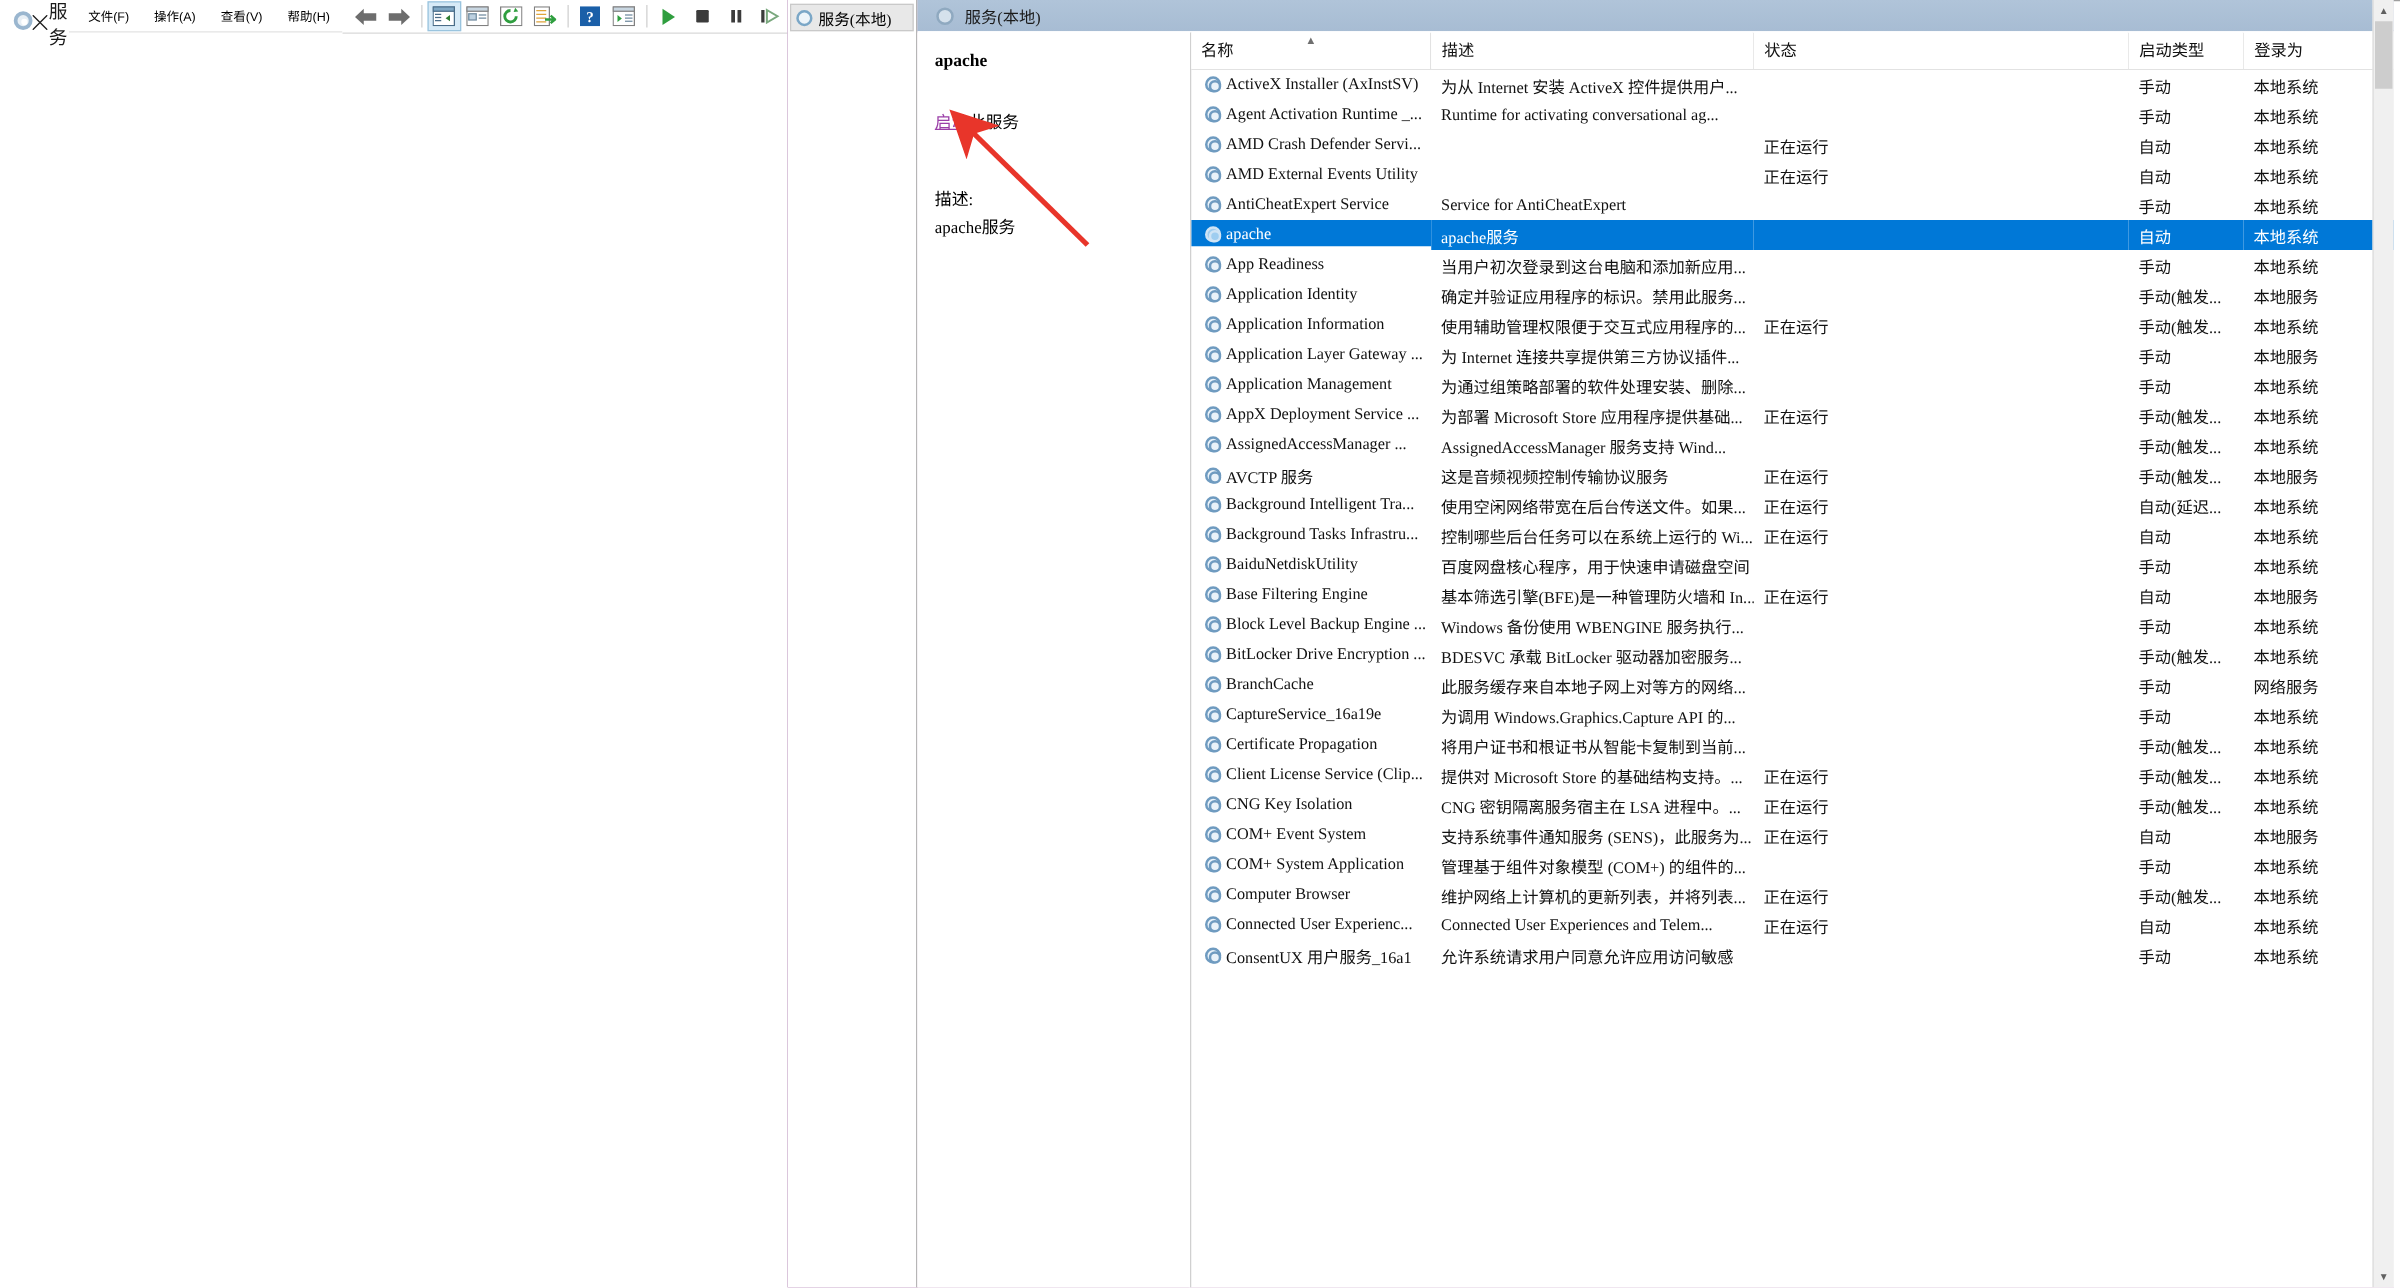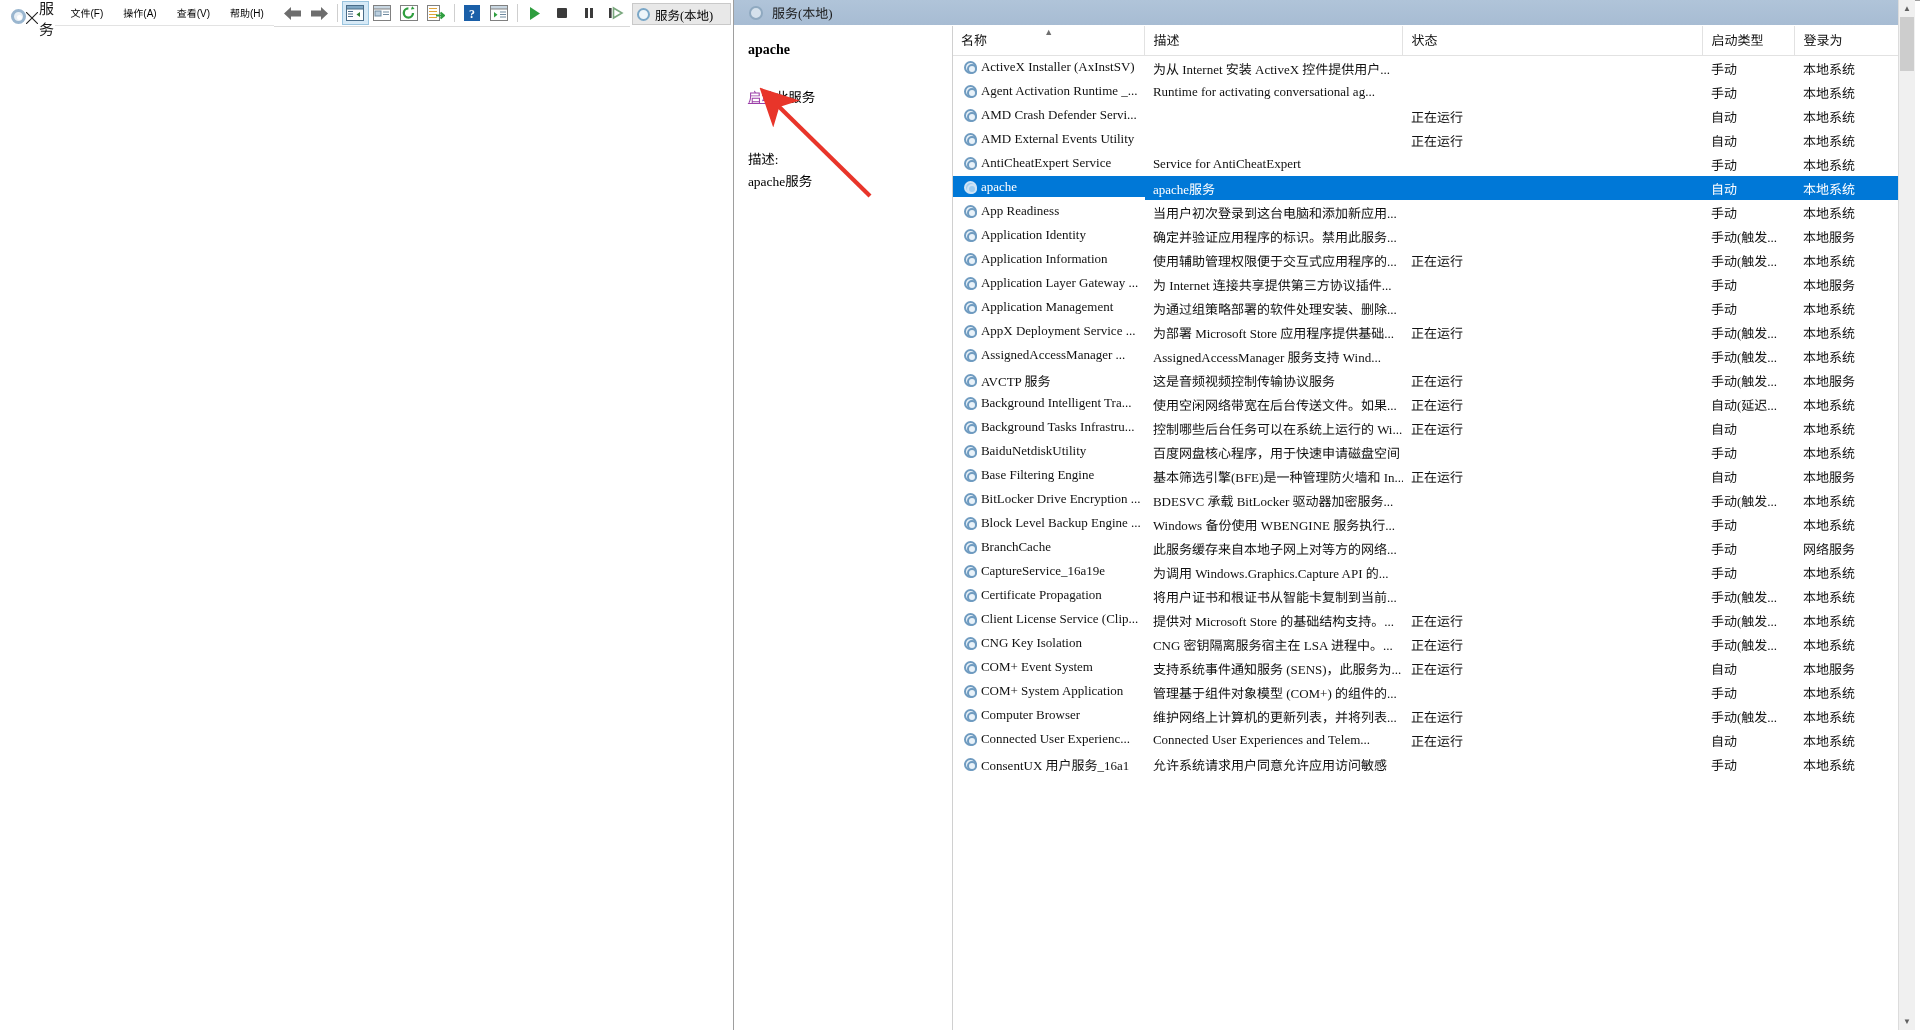--- a/index.html
+++ b/index.html
@@ -673,35 +673,35 @@
                       <span>Base Filtering Engine</span>
                     </td>
                     <td><span>基本筛选引擎(BFE)是一种管理防火墙和 In...</span></td>
                     <td><span>正在运行</span></td>
                     <td><span>自动</span></td>
                     <td><span>本地服务</span></td>
                   </tr>
                   <tr class="row">
                     <td class="name-cell">
                       <span class="svc-ico"></span>
+                      <span>Block Level Backup Engine ...</span>
+                    </td>
+                    <td><span>Windows 备份使用 WBENGINE 服务执行...</span></td>
+                    <td><span></span></td>
+                    <td><span>手动</span></td>
+                    <td><span>本地系统</span></td>
+                  </tr>
+                  <tr class="row">
+                    <td class="name-cell">
+                      <span class="svc-ico"></span>
                       <span>BitLocker Drive Encryption ...</span>
                     </td>
                     <td><span>BDESVC 承载 BitLocker 驱动器加密服务...</span></td>
                     <td><span></span></td>
                     <td><span>手动(触发...</span></td>
-                    <td><span>本地系统</span></td>
-                  </tr>
-                  <tr class="row">
-                    <td class="name-cell">
-                      <span class="svc-ico"></span>
-                      <span>Block Level Backup Engine ...</span>
-                    </td>
-                    <td><span>Windows 备份使用 WBENGINE 服务执行...</span></td>
-                    <td><span></span></td>
-                    <td><span>手动</span></td>
                     <td><span>本地系统</span></td>
                   </tr>
                   <tr class="row">
                     <td class="name-cell">
                       <span class="svc-ico"></span>
                       <span>BranchCache</span>
                     </td>
                     <td><span>此服务缓存来自本地子网上对等方的网络...</span></td>
                     <td><span></span></td>
                     <td><span>手动</span></td>

